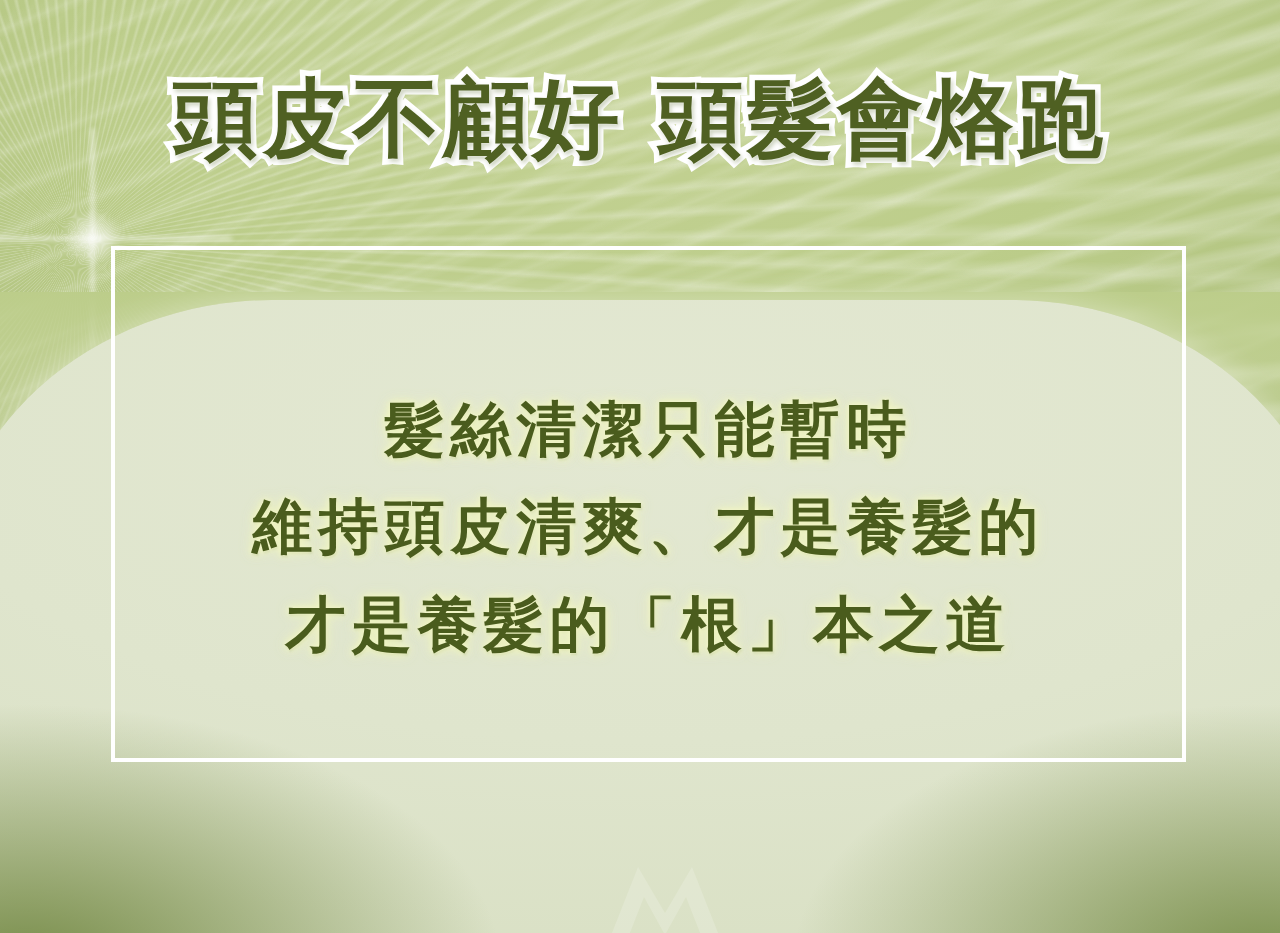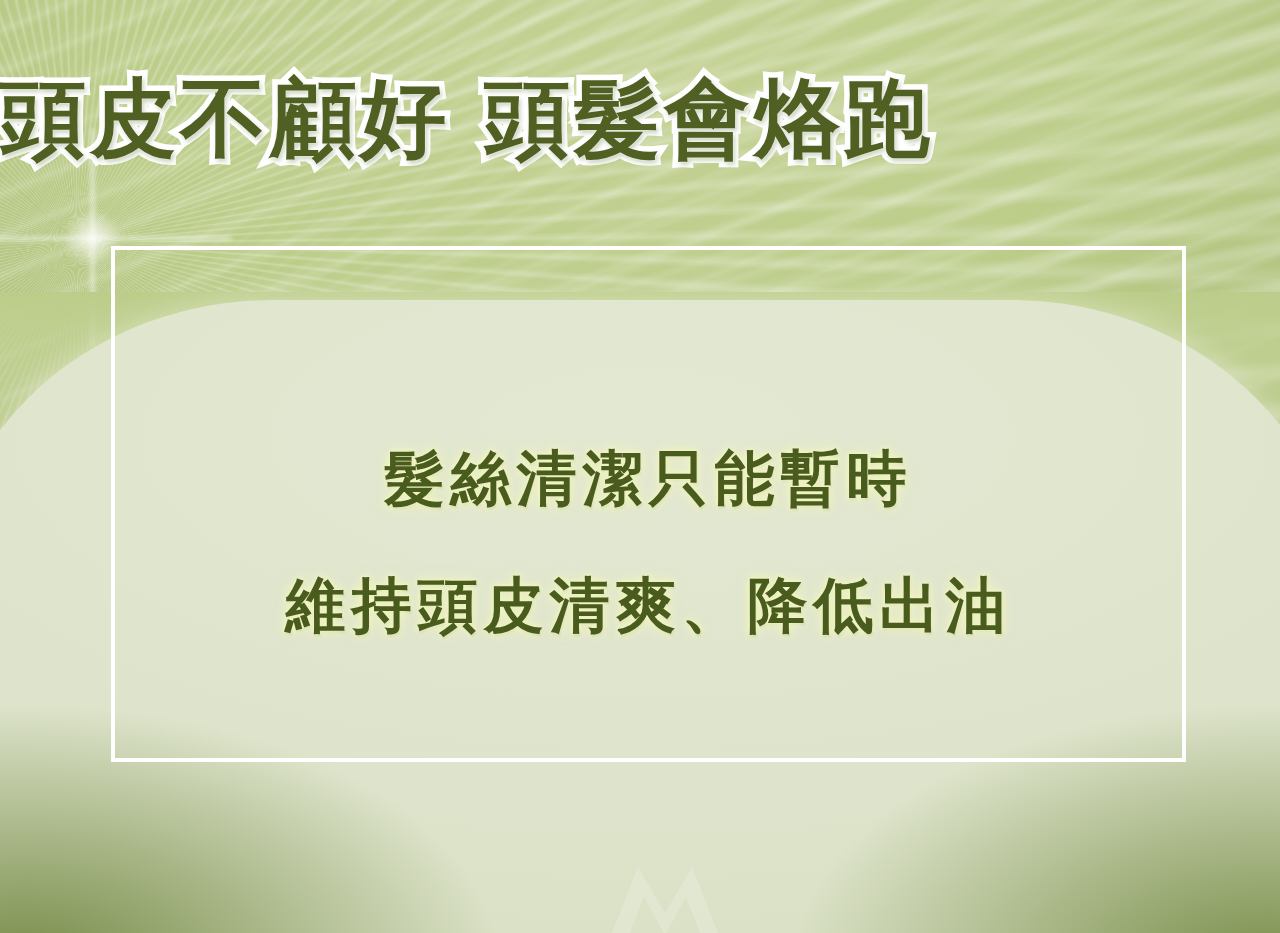--- a/index.html
+++ b/index.html
@@ -144,21 +144,21 @@
     opacity: .30;
   }
   .bg-watermark svg { display: block; width: 100%; height: 100%; }
 
   
   .title {
     position: absolute;
     left: 0;
     top: 72px;
     width: 1280px;
-    text-align: left;
+    text-align: center;
     font-family: "DejaVu Sans", "Liberation Sans", sans-serif;
     font-weight: 700;
     font-size: 86px;
     line-height: 1.08;
     letter-spacing: 4px;
     color: #4f6022;
     -webkit-text-stroke: 11px #ffffff;
     paint-order: stroke fill;
     white-space: pre;
     text-shadow:
@@ -198,21 +198,20 @@
     font-size: 60px;
     line-height: 1.42;
     letter-spacing: 6px;
     color: #4a5c1d;
     white-space: pre;
     text-shadow:
       0 0 5px #f2f6c8,
       0 0 9px #eef3bd,
       0 0 14px rgba(238,243,189,.85),
       1px 2px 2px rgba(120,135,80,.30);
-    margin-top: 30px;
   }
 </style>
 </head>
 <body>
 
 <div id="slide">
 
   <div class="bg-layer bg-base"></div>
   <div class="bg-layer bg-sweep"></div>
   <div class="bg-layer bg-fan"></div>
@@ -228,16 +227,17 @@
       <path d="M8 90 L38 14 L65 60 L92 14 L122 90 L104 90 L86 44 L65 82 L44 44 L26 90 Z" fill="#ffffff" opacity="0.55"></path>
     </svg>
   </div>
 
   <div class="title">頭皮不顧好 頭髮會烙跑</div>
 
   <div class="content-box"></div>
 
   <div class="body-text">
     <div class="body-line">髮絲清潔只能暫時</div>
-    <div class="body-line">維持頭皮清爽、降低出油</div>
+    <div class="body-line">維持頭皮清爽、才是養髮的</div>
+    <div class="body-line">才是養髮的「根」本之道</div>
   </div>
 
 </div>
 
 </body></html>

